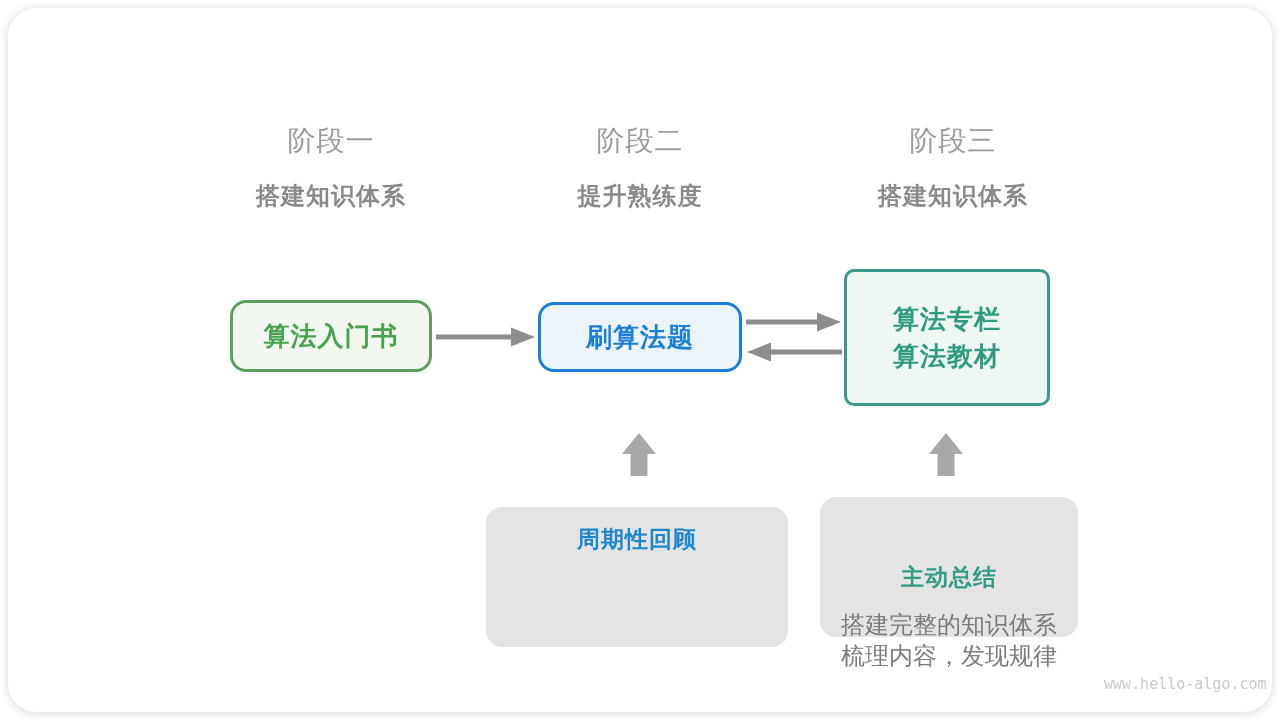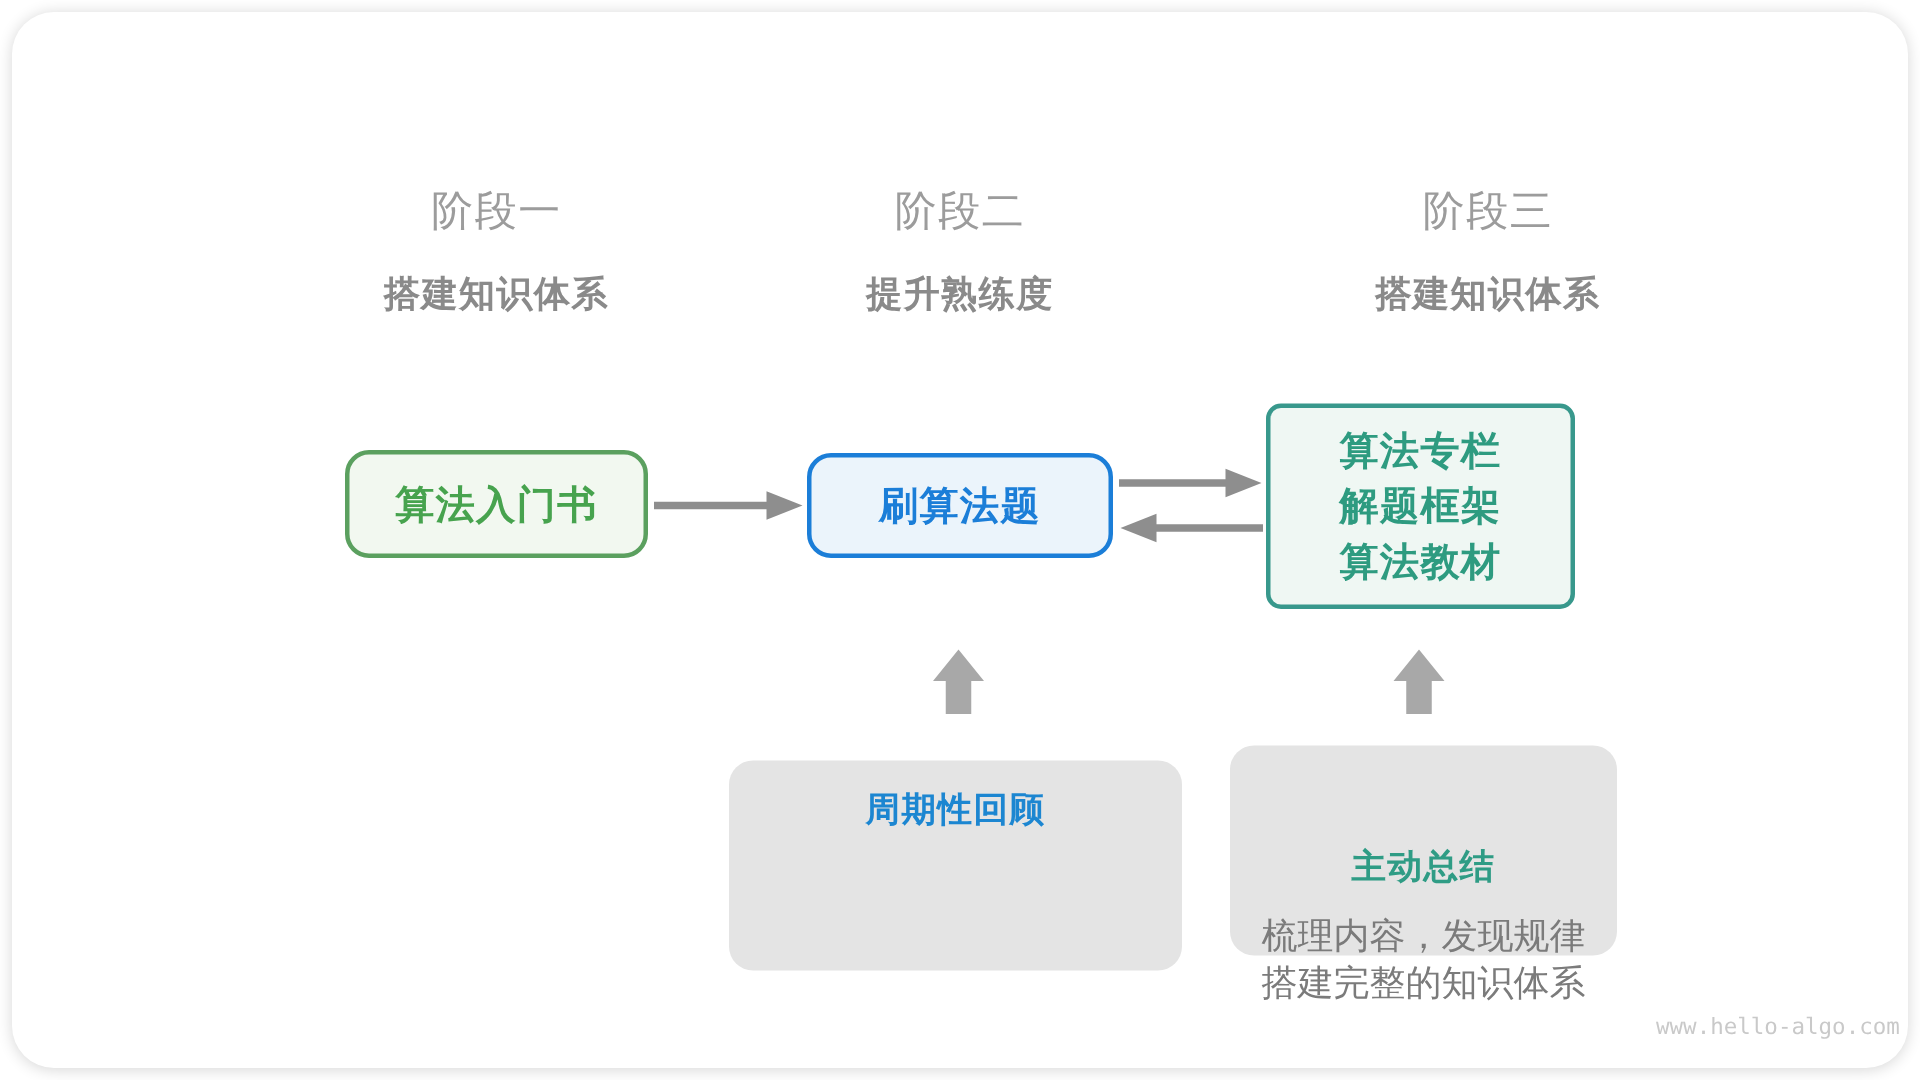--- a/index.html
+++ b/index.html
@@ -106,36 +106,35 @@
 <div class="canvas-card">
 
   <div class="stage-col" style="left:163px; top:114px;">
     <div class="stage-label">阶段一</div>
     <div class="stage-subtitle">搭建知识体系</div>
   </div>
   <div class="stage-col" style="left:472px; top:114px;">
     <div class="stage-label">阶段二</div>
     <div class="stage-subtitle">提升熟练度</div>
   </div>
-  <div class="stage-col" style="left:824px; top:114px;">
+  <div class="stage-col" style="left:785px; top:114px;">
     <div class="stage-label">阶段三</div>
     <div class="stage-subtitle">搭建知识体系</div>
   </div>
 
   <div class="node node-blue" style="left:530px; top:294px; width:204px; height:70px;">
     <span>刷算法题</span>
   </div>
 
   <div class="node node-green" style="left:222px; top:292px; width:202px; height:72px;">
     <span>算法入门书</span>
   </div>
 
   <div class="node node-teal" style="left:836px; top:261px; width:206px; height:137px;">
     <span>算法专栏</span>
-    <span>解题框架</span>
     <span>算法教材</span>
   </div>
 
   <svg class="arrow-layer" width="1264" height="704" viewBox="0 0 1264 704">
 
     <g>
       <line class="arrow-line" x1="428" y1="329" x2="506" y2="329"></line>
       <polygon class="arrow-head" points="527,329 503,319.5 503,338.5"></polygon>
     </g>
 
@@ -154,20 +153,20 @@
     <polygon class="up-arrow" points="938,425 955,446 946.5,446 946.5,468 929.5,468 929.5,446 921,446"></polygon>
   </svg>
 
   <div class="callout" style="left:478px; top:499px; width:302px; height:140px;">
     <div class="callout-title blue">周期性回顾</div>
   </div>
 
   <div class="callout" style="left:812px; top:489px; width:258px; height:140px;">
     <div class="callout-title teal">主动总结</div>
     <div class="callout-body">
+      <div>搭建完整的知识体系</div>
       <div>梳理内容，发现规律</div>
-      <div>搭建完整的知识体系</div>
     </div>
   </div>
 
   <div class="watermark" style="left:1096px; top:667px;">www.hello-algo.com</div>
 
 </div>
 
 </body></html>

